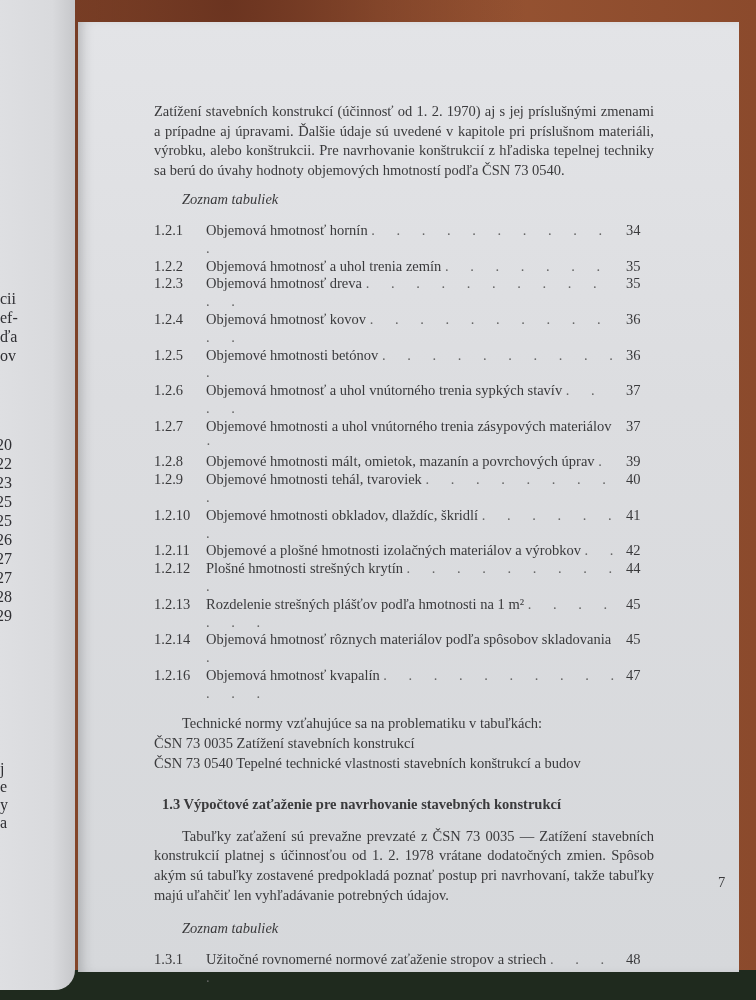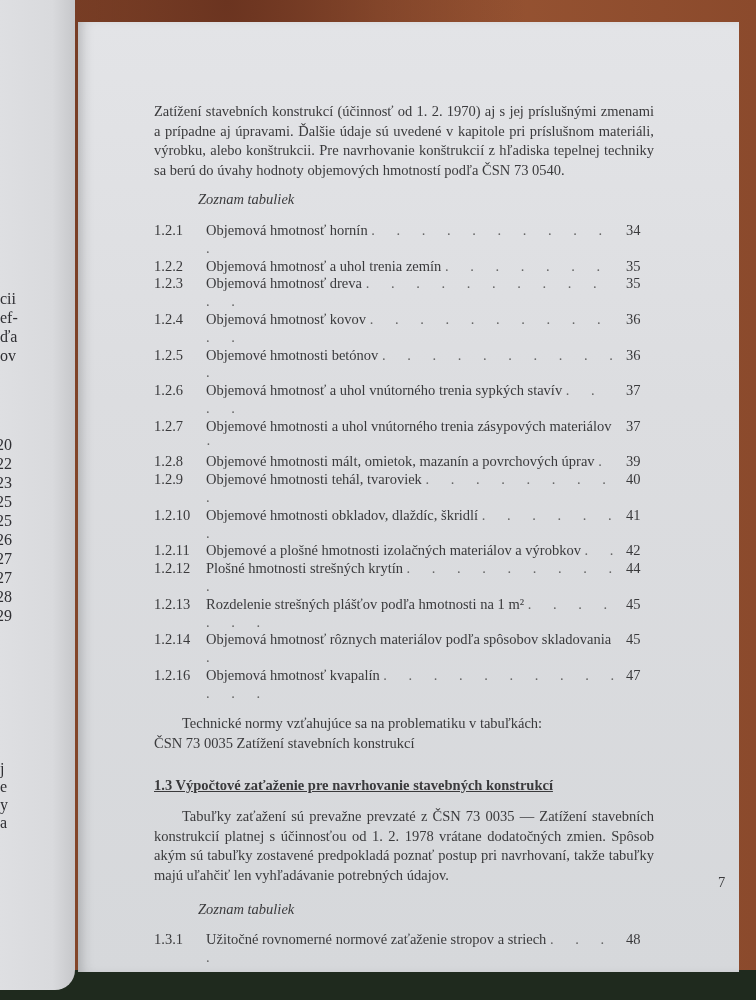--- a/index.html
+++ b/index.html
@@ -13,30 +13,30 @@
   .left-page{position:absolute;left:0;top:0;width:75px;height:990px;
        background:linear-gradient(90deg,#dedfe2 0%,#d9dadd 70%,#c6c7ca 100%);
        border-bottom-right-radius:20px;}
   .left-page .frag{position:absolute;left:0;font-size:16px;color:#2f2f33;line-height:18px;}
   .page{position:absolute;left:78px;top:22px;width:661px;height:950px;
        background:linear-gradient(180deg,#e3e4e7 0%,#dcdde0 40%,#d6d8db 100%);
        box-shadow:inset 10px 0 14px -8px rgba(0,0,0,0.25);}
   .content{position:absolute;left:76px;top:80px;width:500px;font-size:14.5px;line-height:19.6px;}
   .para{text-align:justify;margin:0;}
   .para.indent{text-indent:28px;}
-  .list-title{font-style:italic;margin:10px 0 12px 44px;}
+  .list-title{font-style:italic;margin:10px 0 12px 28px;}
   .toc{width:100%;border-collapse:collapse;}
   .toc td{padding:0;vertical-align:top;line-height:17.8px;}
   .toc .num{width:52px;white-space:nowrap;}
   .toc .title{position:relative;}
   .toc .dots{color:#666;letter-spacing:9px;}
   .toc .pg{width:28px;text-align:left;}
   .norms{margin-top:12px;}
   .norms .head{text-indent:28px;}
-  .section-heading{font-weight:bold;margin:22px 0 12px 0;text-decoration:underline;}
+  .section-heading{font-weight:bold;margin:22px 0 12px 8px;}
   .page-number{position:absolute;left:640px;top:852px;font-size:14.5px;}
 </style>
 </head>
 <body>
 
 <div class="table-bg"></div>
 <div class="bottom-cloth"></div>
 
 <div class="left-page">
   <div class="frag" style="top:290px;">cii</div>
@@ -144,20 +144,21 @@
             <td class="num">1.2.16</td>
             <td class="title"><span>Objemová hmotnosť kvapalín</span> <span class="dots">. . . . . . . . . . . . .</span></td>
             <td class="pg">47</td>
           </tr>
       </tbody>
     </table>
 
     <div class="norms">
       <div class="head">Technické normy vzťahujúce sa na problematiku v tabuľkách:</div>
       <div>ČSN 73 0035 Zatížení stavebních konstrukcí</div>
+      <div>ČSN 73 0540 Tepelné technické vlastnosti stavebních konštrukcí a budov</div>
     </div>
 
     <div class="section-heading">1.3 Výpočtové zaťaženie pre navrhovanie stavebných konstrukcí</div>
 
     <p class="para indent">Tabuľky zaťažení sú prevažne prevzaté z ČSN 73 0035 — Zatížení stavebních konstrukcií platnej s účinnosťou od 1. 2. 1978 vrátane dodatočných zmien. Spôsob akým sú tabuľky zostavené predpokladá poznať postup pri navrhovaní, takže tabuľky majú uľahčiť len vyhľadávanie potrebných údajov.</p>
 
     <div class="list-title" style="margin-top:14px;">Zoznam tabuliek</div>
 
     <table class="toc">
       <tbody>

